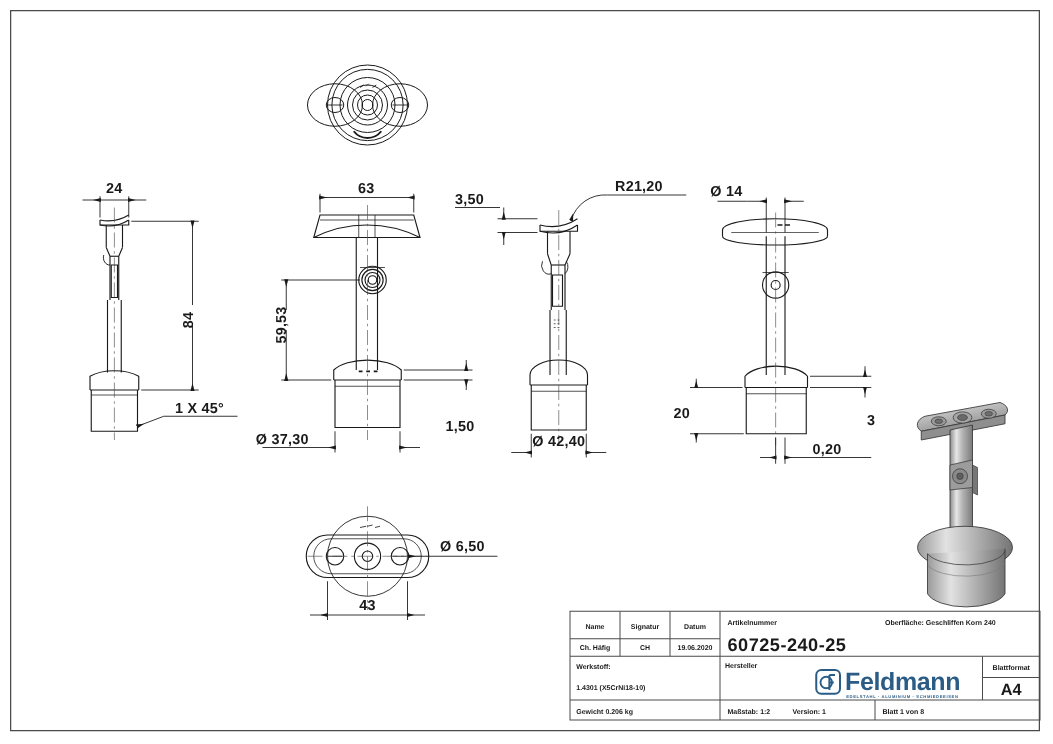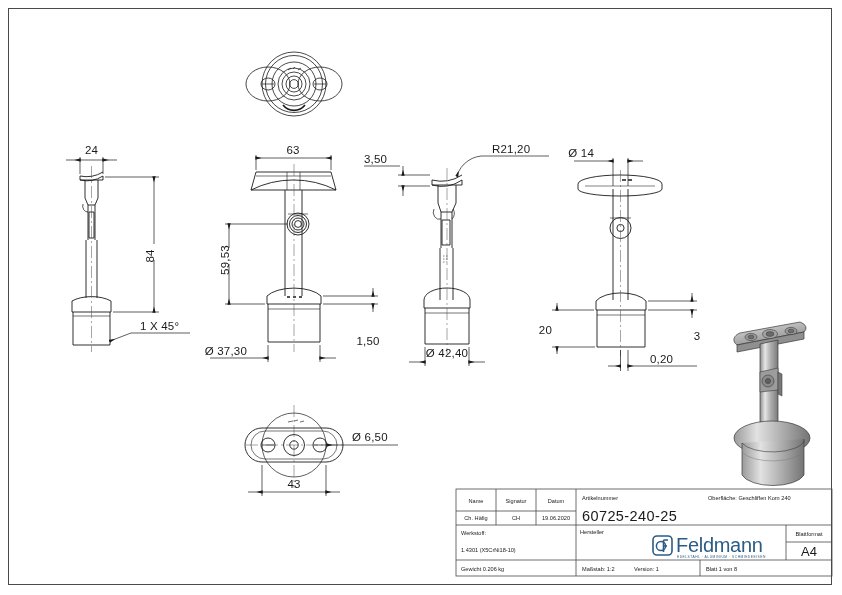--- a/index.html
+++ b/index.html
@@ -9,20 +9,21 @@
   }
   body {
     font-family: "Liberation Sans", sans-serif;
   }
   #sheet {
     position: relative;
     width: 842px;
     height: 595px;
     background: #ffffff;
     overflow: hidden;
+    font-weight: bold;
   }
   #frame {
     position: absolute;
     left: 8px;
     top: 8px;
     width: 824px;
     height: 577px;
     border: 1px solid #4a4a4a;
     box-sizing: border-box;
   }

